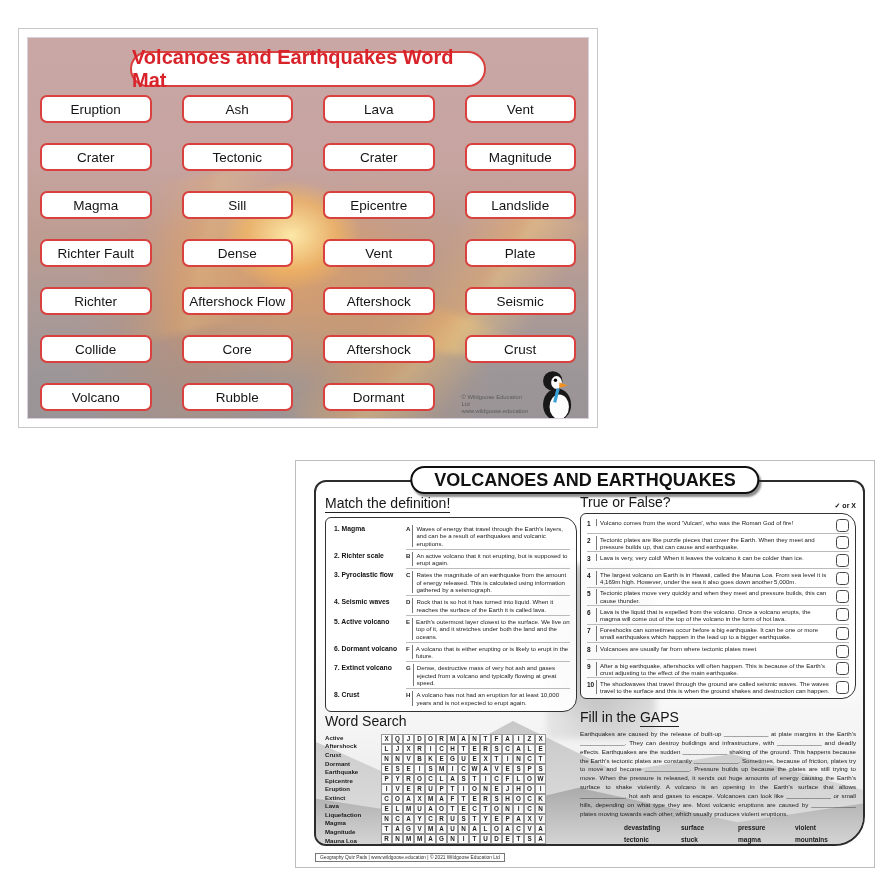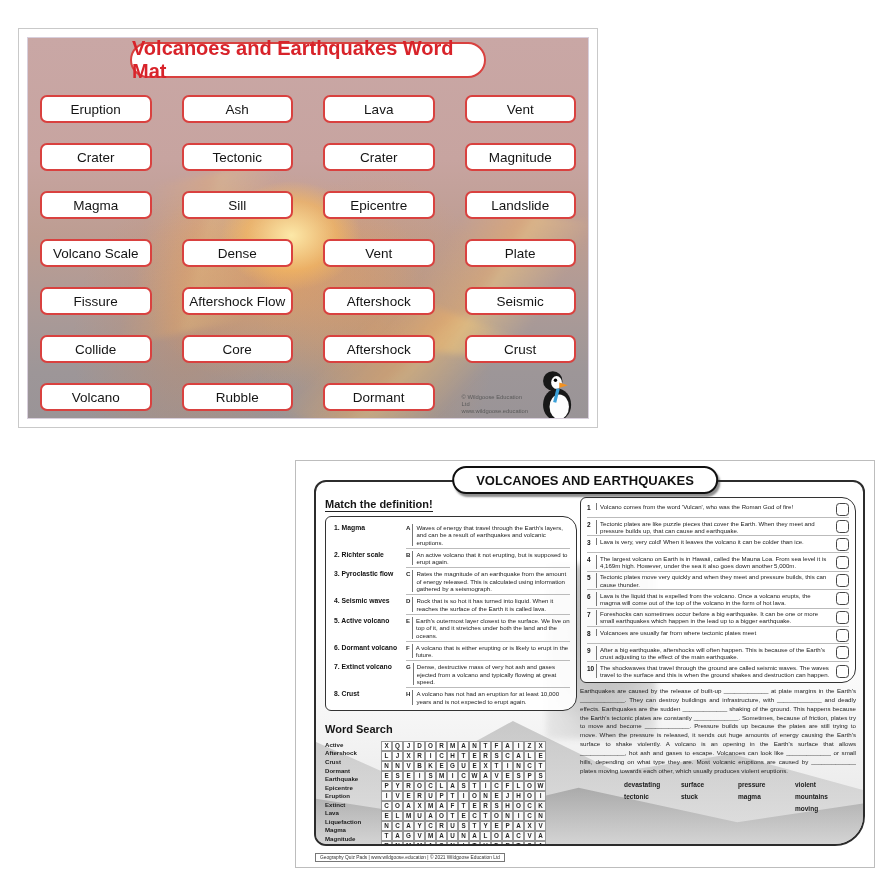--- a/index.html
+++ b/index.html
@@ -15,39 +15,39 @@
       radial-gradient(ellipse 200px 150px at 45% 64%, rgba(243,160,80,.55), rgba(210,120,70,0) 72%),
       radial-gradient(ellipse 160px 220px at 62% 78%, rgba(235,150,70,.35), rgba(210,120,70,0) 75%),
       radial-gradient(ellipse 150px 200px at 28% 80%, rgba(220,130,70,.28), rgba(210,120,70,0) 75%),
       linear-gradient(180deg,#c9a7a5 0%,#c7a4a0 32%,#bd9d92 52%,#ab9a97 72%,#9d9698 88%,#9a9497 100%);
     overflow:hidden;}
   .mat-streak{position:absolute;width:260px;height:150px;opacity:.45;filter:blur(3px);
     background:linear-gradient(115deg,transparent 30%,rgba(255,180,90,.8) 48%,rgba(255,210,120,.9) 52%,transparent 70%);}
   .s1{right:-30px;bottom:60px;transform:rotate(8deg);}
   .s2{right:60px;bottom:-30px;transform:rotate(20deg);opacity:.35;}
   .s3{left:40px;bottom:90px;transform:rotate(-12deg);opacity:.28;}
-  .mat-title{position:absolute;top:4px;left:50%;transform:translateX(-50%);
+  .mat-title{position:absolute;top:13px;left:50%;transform:translateX(-50%);
     width:352px;height:32px;background:#fff;border:2px solid #d9413f;border-radius:18px;
     color:#d8232a;font-weight:bold;font-size:20px;display:flex;align-items:center;justify-content:center;}
   .mat-grid{position:absolute;left:12px;right:12px;top:57px;
     display:grid;grid-template-columns:repeat(4,1fr);grid-auto-rows:28px;gap:20px 30px;}
   .word-box{background:#fff;border:2px solid #d9413f;border-radius:7px;
     display:flex;align-items:center;justify-content:center;
     font-size:13.5px;color:#151515;white-space:nowrap;}
   .logo-cell{position:relative;}
   .mat-credit{position:absolute;right:48px;top:11px;font-size:5.8px;line-height:7px;color:#5a5a5a;text-align:left;}
   .penguin{position:absolute;right:-2px;top:-14px;}
 
   
   .ws-page{position:absolute;left:295px;top:460px;width:580px;height:408px;
     background:#fff;border:1px solid #bdbdbd;box-sizing:border-box;}
   .ws-title{position:absolute;top:5px;left:50%;transform:translateX(-50%);z-index:6;
     background:#fff;border:2px solid #101010;border-radius:16px;height:24px;padding:0 22px;
     display:flex;align-items:center;justify-content:center;
-    font-weight:bold;font-size:13px;letter-spacing:0;box-shadow:2px 3px 2px rgba(50,50,50,.55);white-space:nowrap;}
+    font-weight:bold;font-size:18px;letter-spacing:0;box-shadow:2px 3px 2px rgba(50,50,50,.55);white-space:nowrap;}
   .ws-frame{position:absolute;left:18px;top:19px;right:9px;bottom:21px;
     border:2px solid #2c2c2c;border-radius:12px 12px 30px 12px;overflow:hidden;}
   .ws-photo{position:absolute;inset:0;z-index:0;}
   .ph-haze{position:absolute;left:0;right:0;bottom:0;height:58%;opacity:.5;
     background:linear-gradient(180deg,transparent,rgba(170,170,170,.25) 45%,rgba(125,125,125,.4));}
   .ph-m1{position:absolute;left:0;right:0;bottom:0;height:150px;opacity:.5;
     background:linear-gradient(180deg,#8d8d8d,#dcdcdc);
     clip-path:polygon(0 32%,16% 58%,36% 18%,55% 52%,76% 40%,100% 64%,100% 100%,0 100%);}
   .ph-m2{position:absolute;left:0;right:0;bottom:0;height:78px;opacity:.55;
     background:linear-gradient(180deg,#6e6e6e,#c9c9c9);
@@ -56,21 +56,21 @@
     background:
       radial-gradient(circle at 55% 12%, rgba(85,85,85,.8), rgba(140,140,140,.4) 45%, transparent 72%),
       radial-gradient(circle at 30% 45%, rgba(105,105,105,.65), transparent 62%),
       radial-gradient(circle at 72% 58%, rgba(125,125,125,.55), transparent 62%),
       radial-gradient(circle at 48% 82%, rgba(110,110,110,.5), transparent 60%);}
   .ws-content{position:absolute;inset:0;z-index:1;}
 
   .col-left{position:absolute;left:9px;top:12px;width:252px;}
   .col-right{position:absolute;left:264px;top:12px;width:276px;}
 
-  .sec-head{font-weight:bold;font-size:11px;color:#161616;display:inline-block;}
+  .sec-head{font-weight:normal;font-size:14px;color:#161616;display:inline-block;}
   .underlined{border-bottom:1.2px solid #222;padding-bottom:1px;}
 
   .match-box{margin-top:4px;border:1.5px solid #333;border-radius:6px 14px 14px 6px;
     background:rgba(255,255,255,.92);padding:5px 6px 3px 8px;box-sizing:border-box;}
   .m-row{display:flex;align-items:stretch;}
   .m-term{width:72px;flex:none;font-weight:bold;font-size:6.8px;padding-top:2px;}
   .m-def{flex:1;font-size:6.1px;line-height:7.3px;color:#222;padding:2px 0 2px 0;
     border-bottom:.5px solid #bbb;display:flex;}
   .m-row:last-child .m-def{border-bottom:none;}
   .d-letter{font-weight:bold;flex:none;margin-right:2px;}
@@ -80,21 +80,21 @@
   .tf-tick{font-weight:bold;font-size:7px;}
   .tf-box{margin-top:3px;border:1.5px solid #333;border-radius:6px 14px 14px 6px;
     background:rgba(255,255,255,.92);padding:3px 6px 2px 6px;box-sizing:border-box;}
   .tf-row{display:flex;align-items:center;padding:1.5px 0;border-bottom:.5px solid #bbb;}
   .tf-row:last-child{border-bottom:none;}
   .tf-num{font-weight:bold;font-size:6.5px;width:9px;flex:none;align-self:flex-start;padding-top:1px;}
   .tf-text{flex:1;font-size:6.1px;line-height:7.2px;color:#222;
     border-left:.8px solid #777;padding-left:3px;margin-right:6px;align-self:flex-start;}
   .tf-check{width:11px;height:11px;flex:none;border:1px solid #444;border-radius:3.5px;background:#fff;}
 
-  .ws-search-head{margin-top:8px;}
+  .ws-search-head{}
   .search-wrap{display:flex;margin-top:4px;}
   .search-words{width:56px;flex:none;}
   .search-words div{font-weight:bold;font-size:6.1px;line-height:8.55px;color:#1a1a1a;}
   .ws-grid{display:grid;grid-template-columns:repeat(15,11px);grid-auto-rows:10px;}
   .ws-cell{border:.5px solid #999;background:rgba(255,255,255,.9);
     display:flex;align-items:center;justify-content:center;
     font-size:6.3px;font-weight:bold;color:#222;box-sizing:border-box;}
 
   .gaps-head{margin-top:9px;}
   .gaps-para{margin-top:4px;font-size:6.2px;line-height:8.9px;color:#222;text-align:justify;}
@@ -119,25 +119,25 @@
         <div class="word-box">Lava</div>
         <div class="word-box">Vent</div>
         <div class="word-box">Crater</div>
         <div class="word-box">Tectonic</div>
         <div class="word-box">Crater</div>
         <div class="word-box">Magnitude</div>
         <div class="word-box">Magma</div>
         <div class="word-box">Sill</div>
         <div class="word-box">Epicentre</div>
         <div class="word-box">Landslide</div>
-        <div class="word-box">Volcano Scale</div>
+        <div class="word-box">Richter Fault</div>
         <div class="word-box">Dense</div>
         <div class="word-box">Vent</div>
         <div class="word-box">Plate</div>
-        <div class="word-box">Fissure</div>
+        <div class="word-box">Richter</div>
         <div class="word-box">Aftershock Flow</div>
         <div class="word-box">Aftershock</div>
         <div class="word-box">Seismic</div>
         <div class="word-box">Collide</div>
         <div class="word-box">Core</div>
         <div class="word-box">Aftershock</div>
         <div class="word-box">Crust</div>
         <div class="word-box">Volcano</div>
         <div class="word-box">Rubble</div>
         <div class="word-box">Dormant</div>
@@ -417,20 +417,24 @@
               <div class="ws-cell">D</div>
               <div class="ws-cell">E</div>
               <div class="ws-cell">T</div>
               <div class="ws-cell">S</div>
               <div class="ws-cell">A</div>
             </div>
         </div>
       </div>
 
       <div class="col-right">
+        <div class="tf-headrow">
+          <span class="sec-head">True or False?</span>
+          <span class="tf-tick">✓ or X</span>
+        </div>
         <div class="tf-box" id="tf-box">
             <div class="tf-row">
               <div class="tf-num">1</div>
               <div class="tf-text">Volcano comes from the word 'Vulcan', who was the Roman God of fire!</div>
               <div class="tf-check"></div>
             </div>
             <div class="tf-row">
               <div class="tf-num">2</div>
               <div class="tf-text">Tectonic plates are like puzzle pieces that cover the Earth. When they meet and pressure builds up, that can cause and earthquake.</div>
               <div class="tf-check"></div>
@@ -470,20 +474,23 @@
               <div class="tf-text">After a big earthquake, aftershocks will often happen. This is because of the Earth's crust adjusting to the effect of the main earthquake.</div>
               <div class="tf-check"></div>
             </div>
             <div class="tf-row">
               <div class="tf-num">10</div>
               <div class="tf-text">The shockwaves that travel through the ground are called seismic waves. The waves travel to the surface and this is when the ground shakes and destruction can happen.</div>
               <div class="tf-check"></div>
             </div>
           </div>
 
+        <div class="gaps-head">
+          <span class="sec-head"><span>Fill in the </span><span class="underlined">GAPS</span></span>
+        </div>
         <div class="gaps-para">Earthquakes are caused by the release of built-up _____________ at plate margins in the Earth's _____________. They can destroy buildings and infrastructure, with _____________ and deadly effects. Earthquakes are the sudden _____________ shaking of the ground. This happens because the Earth's tectonic plates are constantly _____________. Sometimes, because of friction, plates try to move and become _____________. Pressure builds up because the plates are still trying to move. When the pressure is released, it sends out huge amounts of energy causing the Earth's surface to shake violently. A volcano is an opening in the Earth's surface that allows _____________, hot ash and gases to escape. Volcanoes can look like _____________ or small hills, depending on what type they are. Most volcanic eruptions are caused by _____________ plates moving towards each other, which usually produces violent eruptions.</div>
         <div class="gaps-bank" id="gaps-bank">
             <div class="bank-word">devastating</div>
             <div class="bank-word">surface</div>
             <div class="bank-word">pressure</div>
             <div class="bank-word">violent</div>
             <div class="bank-word">tectonic</div>
             <div class="bank-word">stuck</div>
             <div class="bank-word">magma</div>
             <div class="bank-word">mountains</div>

